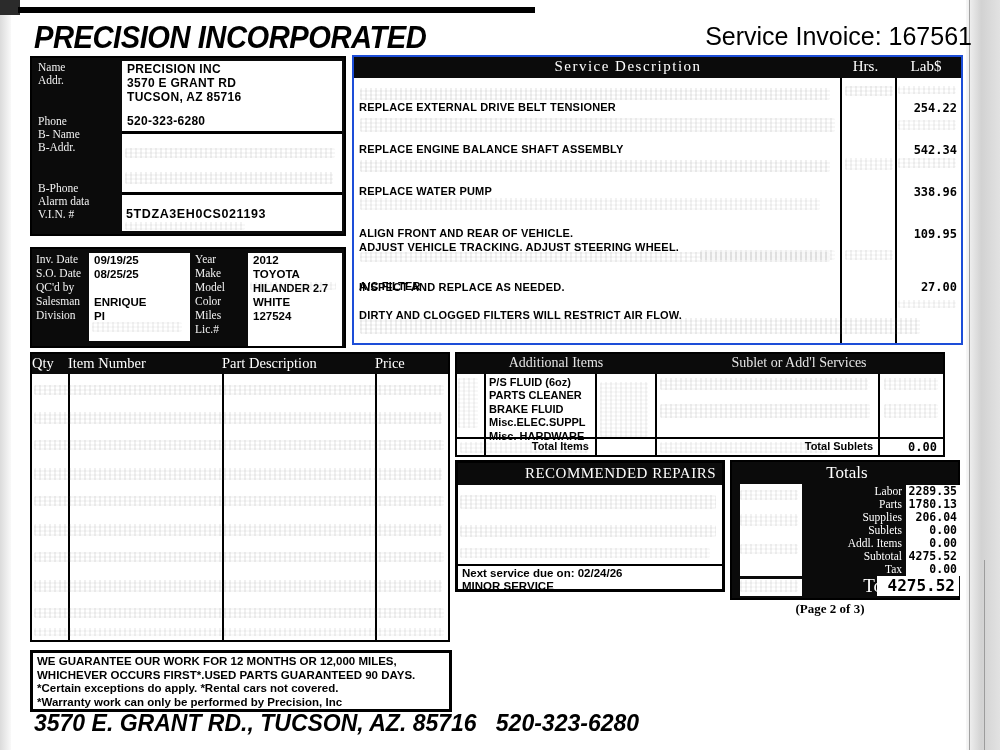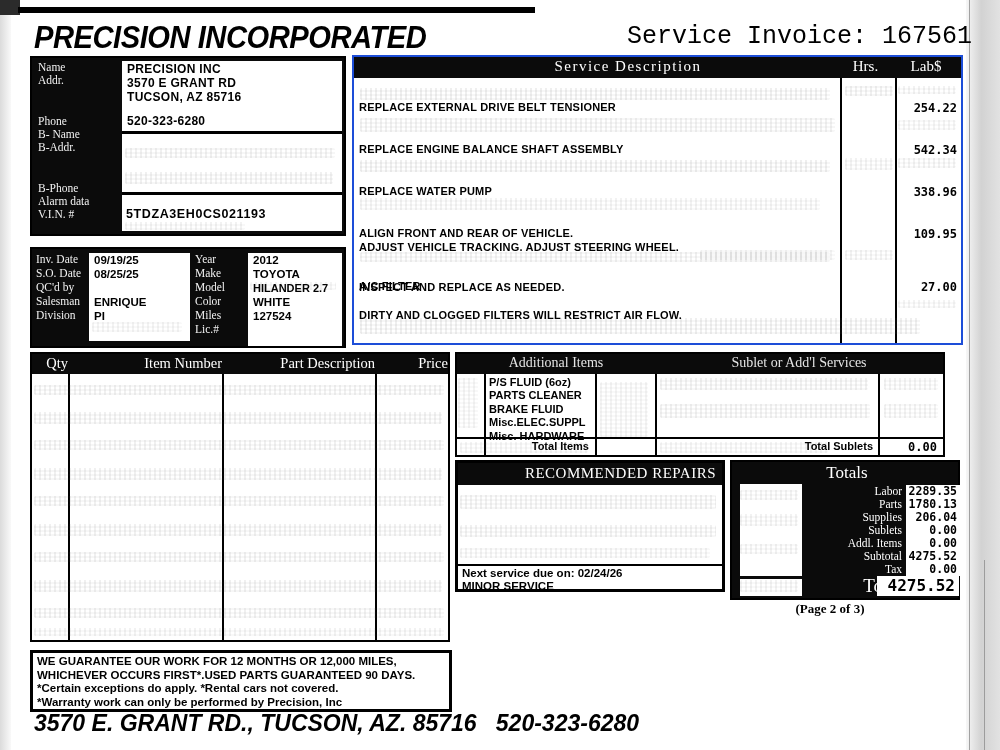--- a/index.html
+++ b/index.html
@@ -11,21 +11,21 @@
   .corner{position:absolute;left:0;top:0;width:20px;height:15px;background:#2b2b2b;}
   .right-edge{position:absolute;left:966px;top:0;width:34px;height:750px;
               background:linear-gradient(to right,#f7f7f7,#d2d2d2 45%,#e2e2e2);}
   .right-line{position:absolute;left:969px;top:0;width:1px;height:750px;background:#8d8d8d;opacity:.8;}
   .right-line2{position:absolute;left:984px;top:560px;width:1px;height:190px;background:#777;opacity:.6;}
   .top-rule{position:absolute;left:18px;top:7px;width:517px;height:6px;background:#000;}
   .mono{font-family:"DejaVu Sans Mono","Liberation Mono",monospace;}
 
   .company-title{position:absolute;left:34px;top:20px;margin:0;font-size:31px;font-style:italic;
                  font-weight:900;letter-spacing:-.5px;transform:scaleX(.94);transform-origin:left;}
-  .invoice-number{position:absolute;right:28px;top:22px;font-family:Liberation Mono, monospace;
+  .invoice-number{position:absolute;right:28px;top:22px;font-family:Liberation Sans, sans-serif;
                   font-size:25px;}
 
   .blackbox{position:absolute;background:#0b0b0b;border:2px solid #000;box-sizing:border-box;}
   .wlbl{position:absolute;color:#f2f2f2;font-family:"Liberation Serif",serif;font-size:11.5px;}
   .wpanel{position:absolute;background:#fff;}
   .bval{position:absolute;font-weight:bold;font-size:12px;letter-spacing:.3px;white-space:nowrap;}
 
   
   .customer-box{left:30px;top:56px;width:316px;height:180px;}
   .cust-panel{left:90px;top:3px;width:220px;height:170px;display:flex;flex-direction:column;}
@@ -51,21 +51,21 @@
   .h-lab{left:539px;width:66px;}
   .vline{position:absolute;top:21px;bottom:0;width:2px;background:#000;}
   .svc-line{position:absolute;font-weight:bold;font-size:11px;letter-spacing:.2px;white-space:nowrap;left:5px;}
   .svc-amt{position:absolute;font-weight:bold;font-size:12px;text-align:right;width:58px;left:545px;}
 
   
   .parts-table{position:absolute;left:30px;top:352px;width:420px;height:290px;border:2px solid #000;
                box-sizing:border-box;background:#fff;}
   .parts-head{position:absolute;left:0;top:0;width:100%;height:20px;background:#0b0b0b;}
   .parts-head span{position:absolute;top:1px;color:#fff;font-family:"Liberation Serif",serif;
-                   font-size:14.5px;text-align:right;}
+                   font-size:14.5px;text-align:left;}
   .ph-qty{left:0;width:36px;} .ph-item{left:36px;width:154px;} .ph-part{left:190px;width:153px;}
   .ph-price{left:343px;width:73px;}
   .parts-table .vline{top:20px;}
 
   
   .addl-box{position:absolute;left:455px;top:352px;width:490px;height:105px;border:2px solid #000;
             box-sizing:border-box;background:#fff;}
   .addl-head{position:absolute;left:0;top:0;width:100%;height:20px;background:#0b0b0b;}
   .addl-head span{position:absolute;top:1px;color:#e5e5e5;font-family:"Liberation Serif",serif;
                   font-size:14px;text-align:center;}

